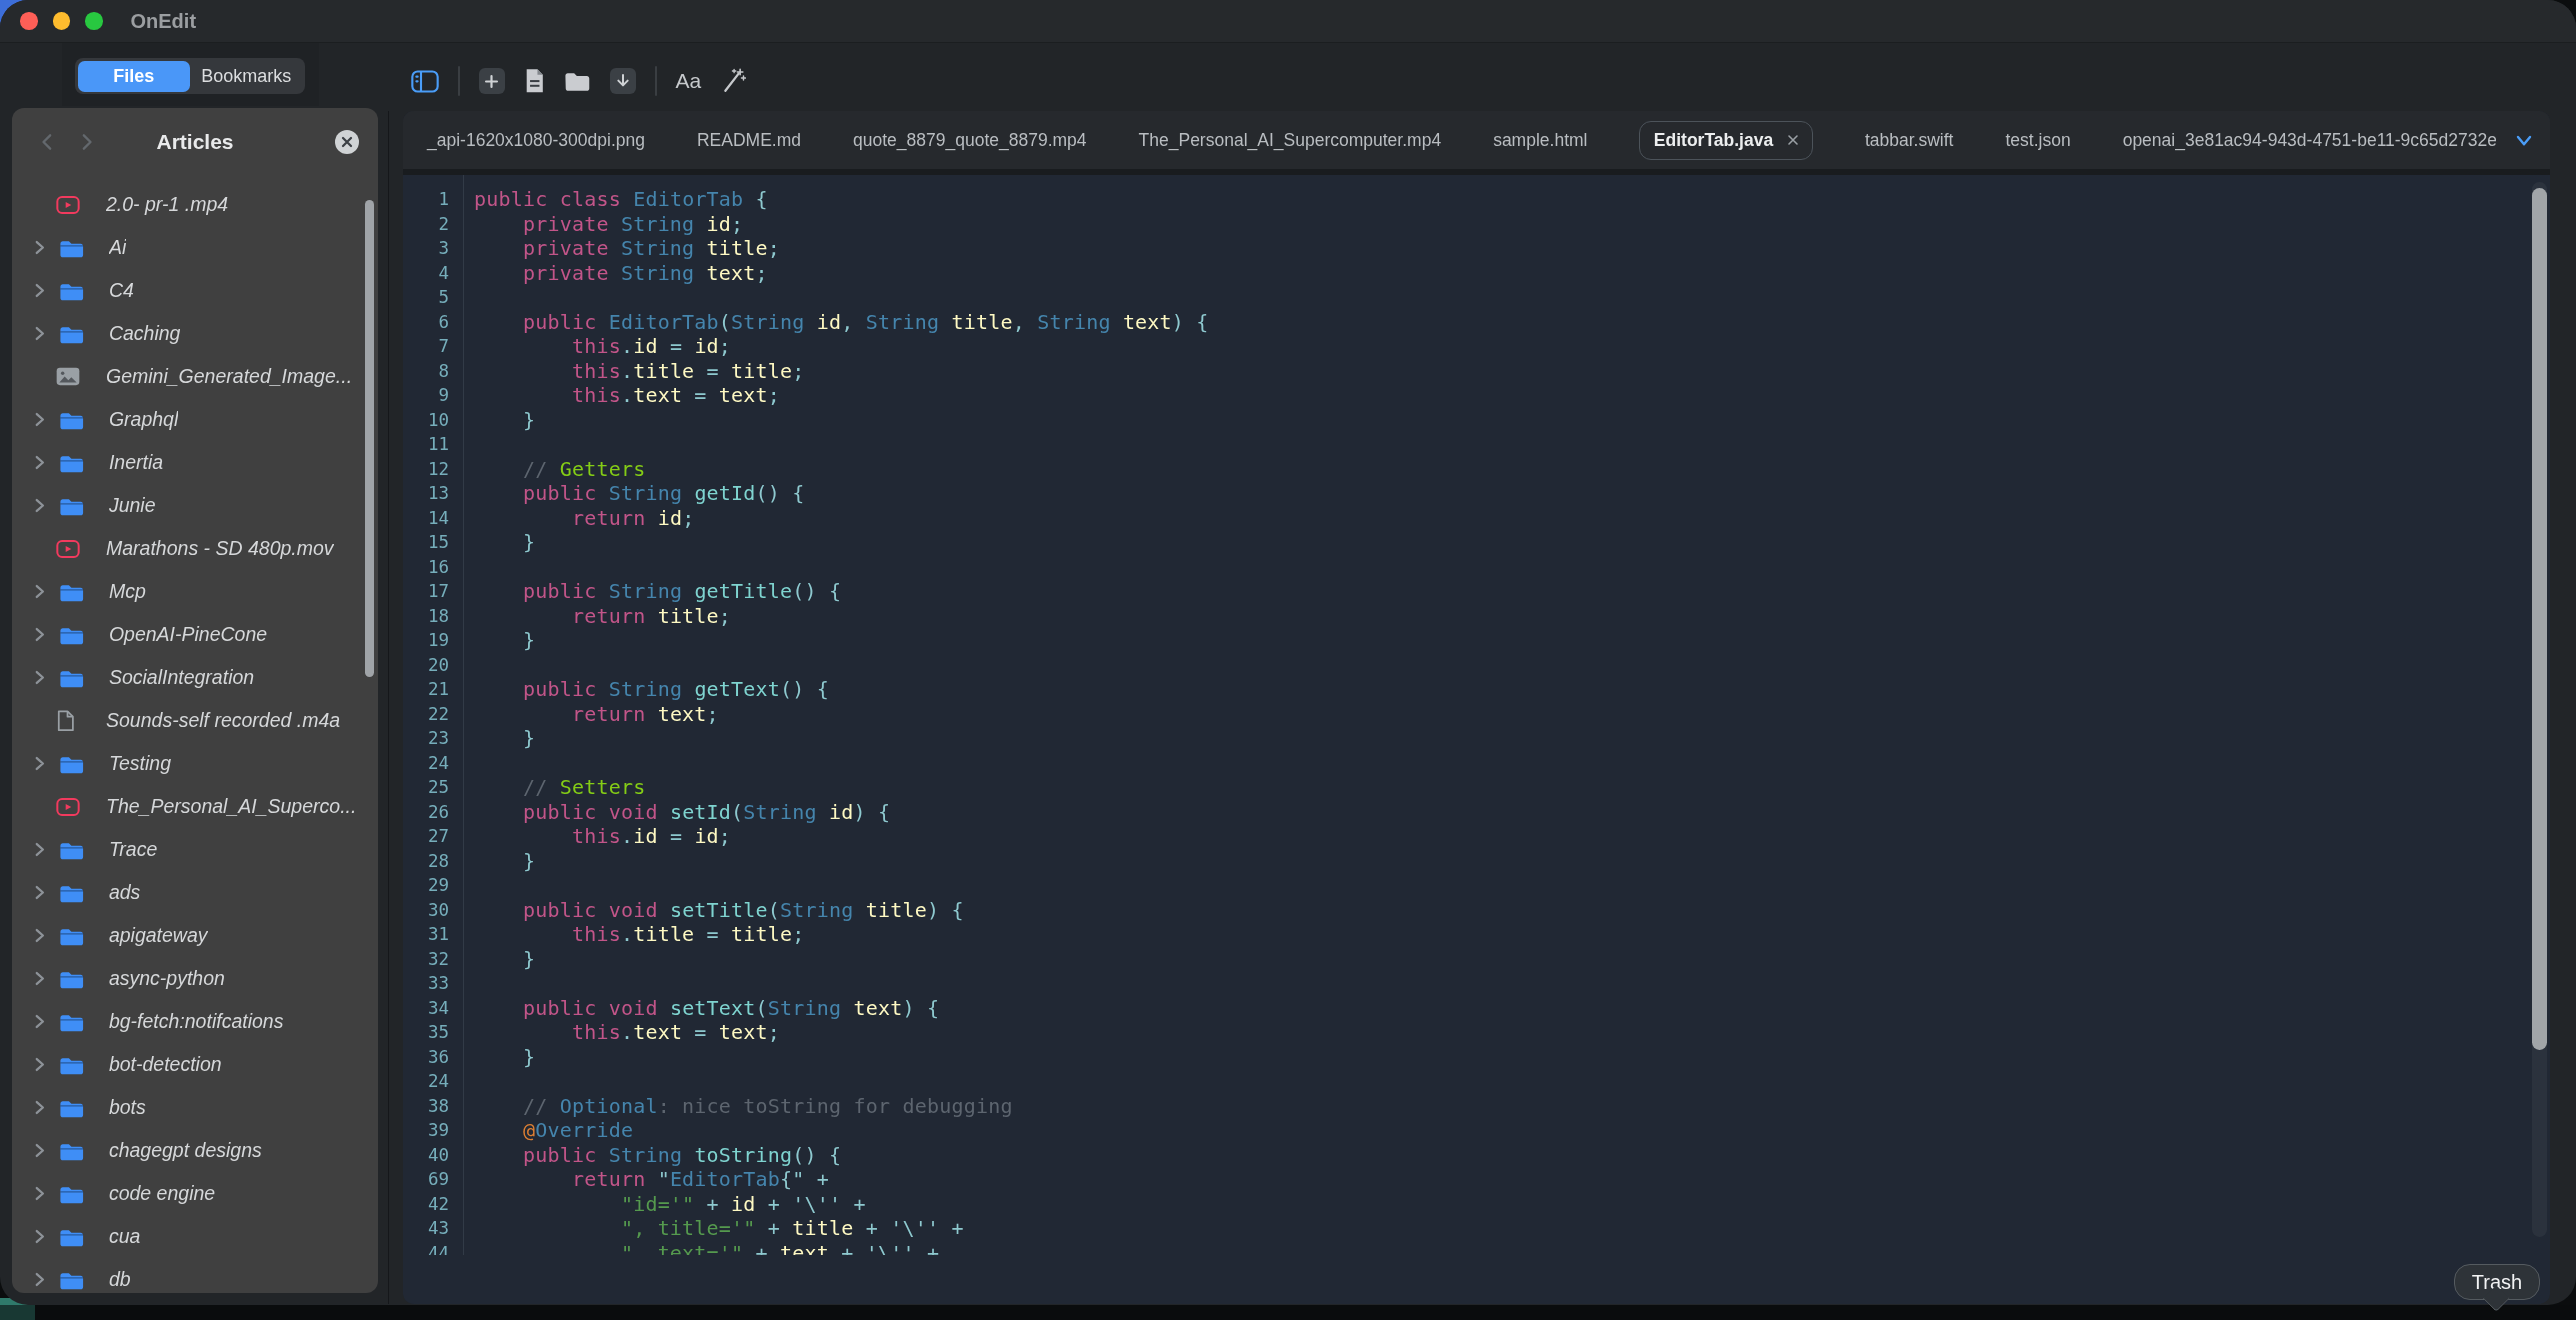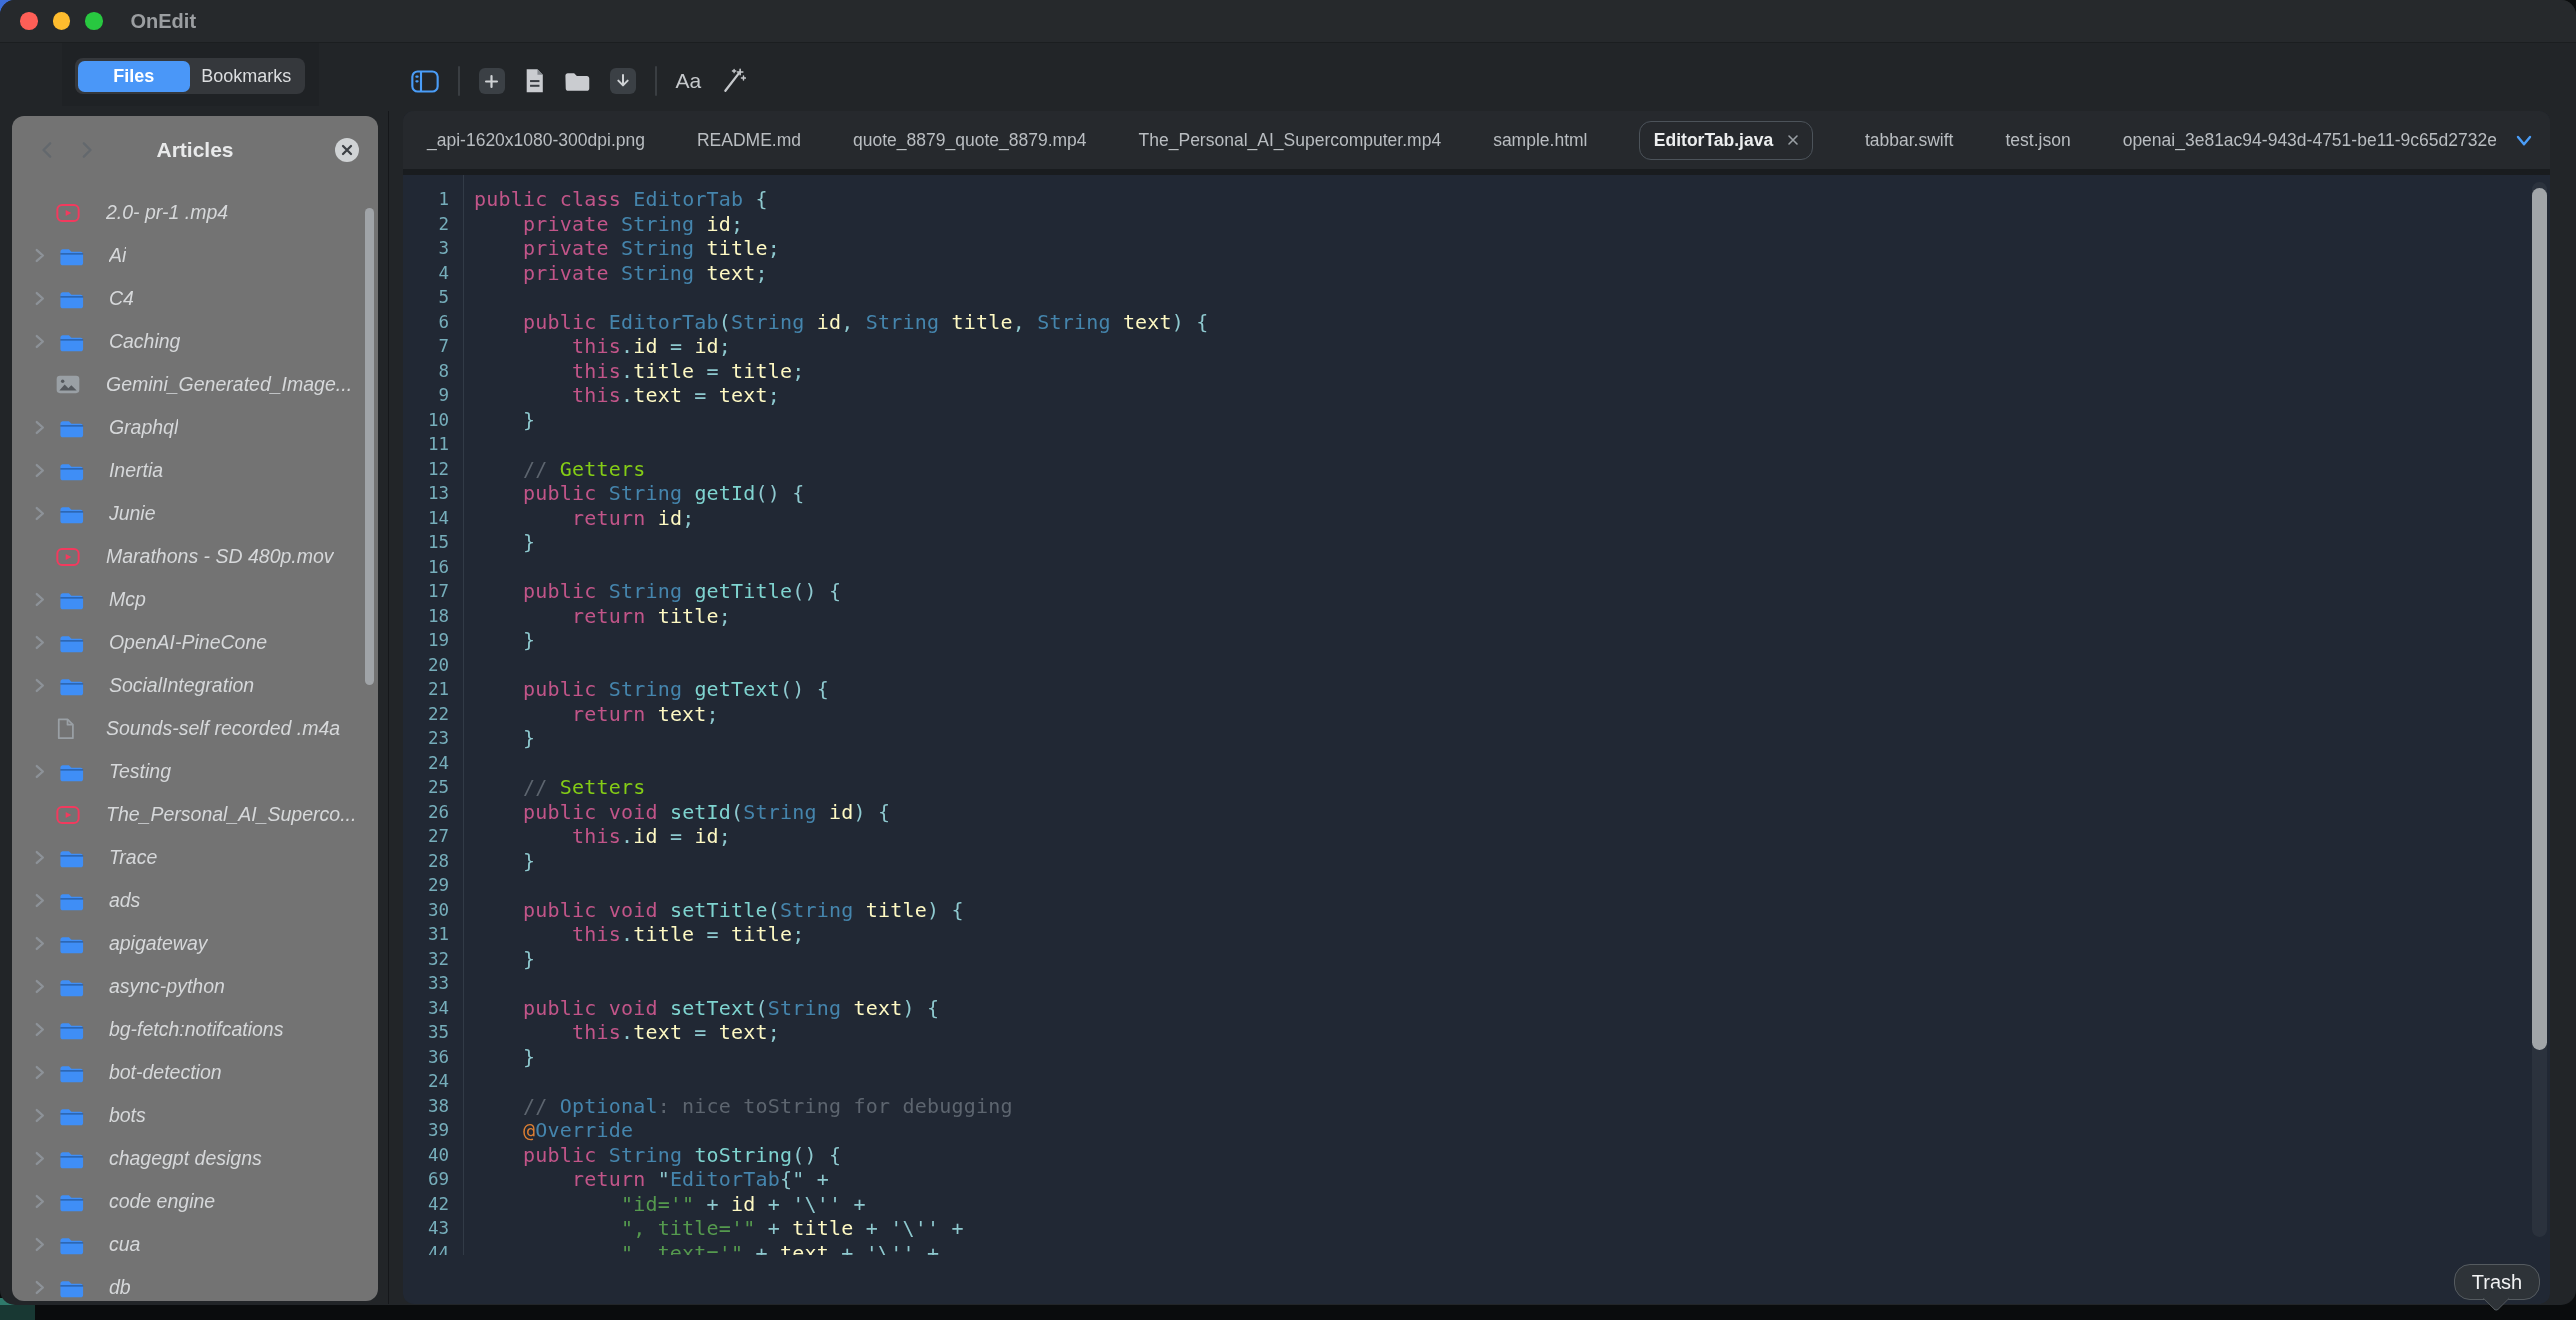--- a/index.html
+++ b/index.html
@@ -5,39 +5,39 @@
   html,body{margin:0;padding:0;background:#0b0d0e;}
   *{box-sizing:border-box;}
   .screen{position:relative;width:2576px;height:1321px;overflow:hidden;
           font-family:"Liberation Sans",sans-serif;background:#0b0d0e;}
   
   .wp-top{position:absolute;left:0;top:0;width:31px;height:31px;background:#3d6ed9;}
   .wp-bottom{position:absolute;left:0;bottom:0;width:35px;height:23px;background:#2f7a6b;}
   .bottom-strip{position:absolute;left:0;top:1305px;width:2576px;height:16px;background:rgba(10,12,13,.6);}
 
   .window{position:absolute;left:0;top:0;width:2576px;height:1305px;background:#222528;
-          border-radius:15px;overflow:hidden;z-index:1;}
+          border-radius:28px;overflow:hidden;z-index:1;}
 
   
   .titlebar{position:absolute;left:0;top:0;width:100%;height:43px;background:#26292c;
             border-bottom:0.7px solid #1b1e20;display:flex;align-items:center;}
   .lights{display:flex;gap:15px;margin-left:20px;}
   .light{width:17.5px;height:17.5px;border-radius:50%;}
   .l-red{background:#ff5f57;}.l-yellow{background:#febc2e;}.l-green{background:#28c840;}
   .win-title{margin-left:28px;font-size:20px;font-weight:bold;color:#9b9ea1;}
 
   
   .seg-well{position:absolute;left:62px;top:43px;width:257px;height:63px;background:#1f2225;}
   .segmented{position:absolute;left:75px;top:58px;width:230px;height:36px;background:#35383c;
              border-radius:8px;display:flex;align-items:center;padding:2.7px;}
   .seg-btn{flex:1;height:31px;border-radius:6.7px;display:flex;align-items:center;justify-content:center;
            font-size:18px;color:#dcdee0;}
   .seg-btn.active{background:#4a97f8;color:#ffffff;font-weight:600;}
 
-  .side-panel{position:absolute;left:12px;top:116px;width:366px;height:1185px;background:#737373;
+  .side-panel{position:absolute;left:12px;top:108px;width:366px;height:1185px;background:#404040;
               border-radius:12px;overflow:hidden;}
   .side-header{position:relative;height:67px;display:flex;align-items:center;}
   .nav-chevs{display:flex;gap:20px;margin-left:25.5px;}
   .side-title{position:absolute;left:0;right:0;text-align:center;font-size:21px;font-weight:bold;color:#e9eaeb;}
   .close-circle{position:absolute;right:19px;top:21.5px;width:24px;height:24px;border-radius:50%;
                 background:#d0d3d5;display:flex;align-items:center;justify-content:center;}
   .tree{position:absolute;left:0;top:75px;width:100%;}
   .tree-row{height:43px;display:flex;align-items:center;font-size:19.5px;color:#d6d8da;white-space:nowrap;}
   .tree-row .chev{margin-left:20px;width:17.5px;display:flex;}
   .tree-row .ficon{margin-left:9.4px;width:27px;display:flex;}

